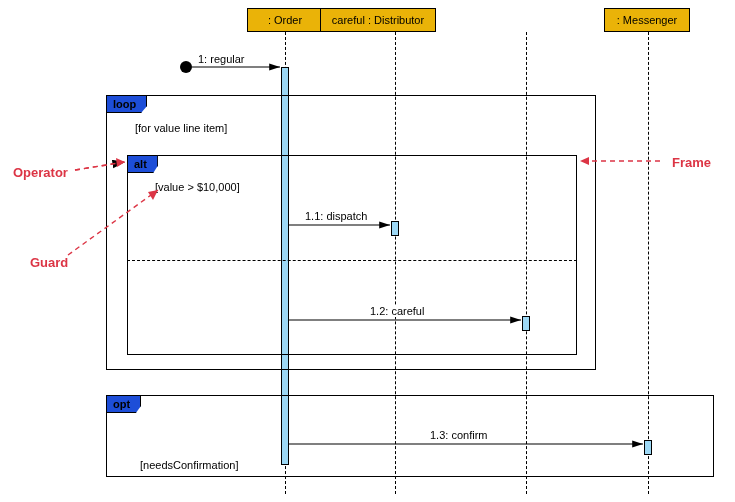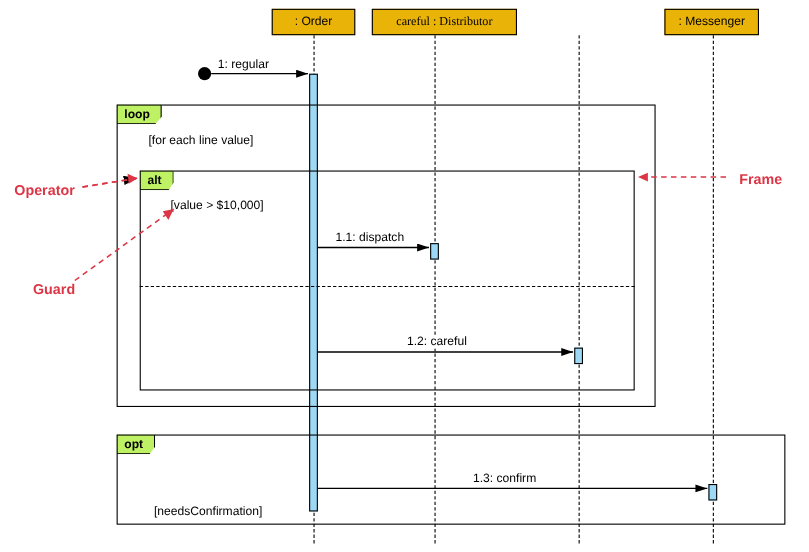--- a/index.html
+++ b/index.html
@@ -36,21 +36,21 @@
   .frame {
     position: absolute;
     border: 1px solid #000;
     box-sizing: border-box;
   }
   .frame-tag {
     position: absolute;
     top: -1px;
     left: -1px;
     border: 1px solid #000;
-    background: #bef264;
+    background: #1d4ed8;
     padding: 2px 10px 2px 6px;
     font-weight: bold;
     box-sizing: border-box;
     clip-path: polygon(0 0, 100% 0, 100% 60%, 85% 100%, 0 100%);
   }
   .guard {
     position: absolute;
     font-size: 11px;
   }
   .alt-divider {
@@ -84,39 +84,39 @@
     height: 502px;
     pointer-events: none;
   }
 </style>
 </head>
 <body>
 
 <div class="canvas">
 
   <div class="lifeline-head" style="left:247px; top:8px; width:76px;">: Order</div>
-  <div class="lifeline-head" style="left:338px; top:8px; width:132px;font-family:Liberation Serif, serif;">careful : Distributor</div>
+  <div class="lifeline-head" style="left:320px; top:8px; width:116px;">careful : Distributor</div>
   <div class="lifeline-head" style="left:604px; top:8px; width:86px;">: Messenger</div>
 
   <div class="lifeline" style="left:285px; top:32px; height:462px;"></div>
   <div class="lifeline" style="left:395px; top:32px; height:462px;"></div>
   <div class="lifeline" style="left:526px; top:32px; height:462px;"></div>
   <div class="lifeline" style="left:648px; top:32px; height:462px;"></div>
 
   <div class="start-dot" style="left:180px; top:61px;"></div>
 
   <div class="activation" style="left:281px; top:67px; height:398px;"></div>
   <div class="activation" style="left:391px; top:221px; height:15px;"></div>
   <div class="activation" style="left:522px; top:316px; height:15px;"></div>
   <div class="activation" style="left:644px; top:440px; height:15px;"></div>
 
   <div class="frame" style="left:106px; top:95px; width:490px; height:275px;">
     <div class="frame-tag">loop</div>
   </div>
-  <div class="guard" style="left:135px; top:122px;">[for each line value]</div>
+  <div class="guard" style="left:135px; top:122px;">[for value line item]</div>
 
   <div class="frame" style="left:127px; top:155px; width:450px; height:200px;">
     <div class="frame-tag">alt</div>
   </div>
   <div class="guard" style="left:155px; top:181px;">[value &gt; $10,000]</div>
   <div class="alt-divider" style="left:127px; top:260px; width:450px;"></div>
 
   <div class="frame" style="left:106px; top:395px; width:608px; height:82px;padding-left:48px;">
     <div class="frame-tag">opt</div>
   </div>

